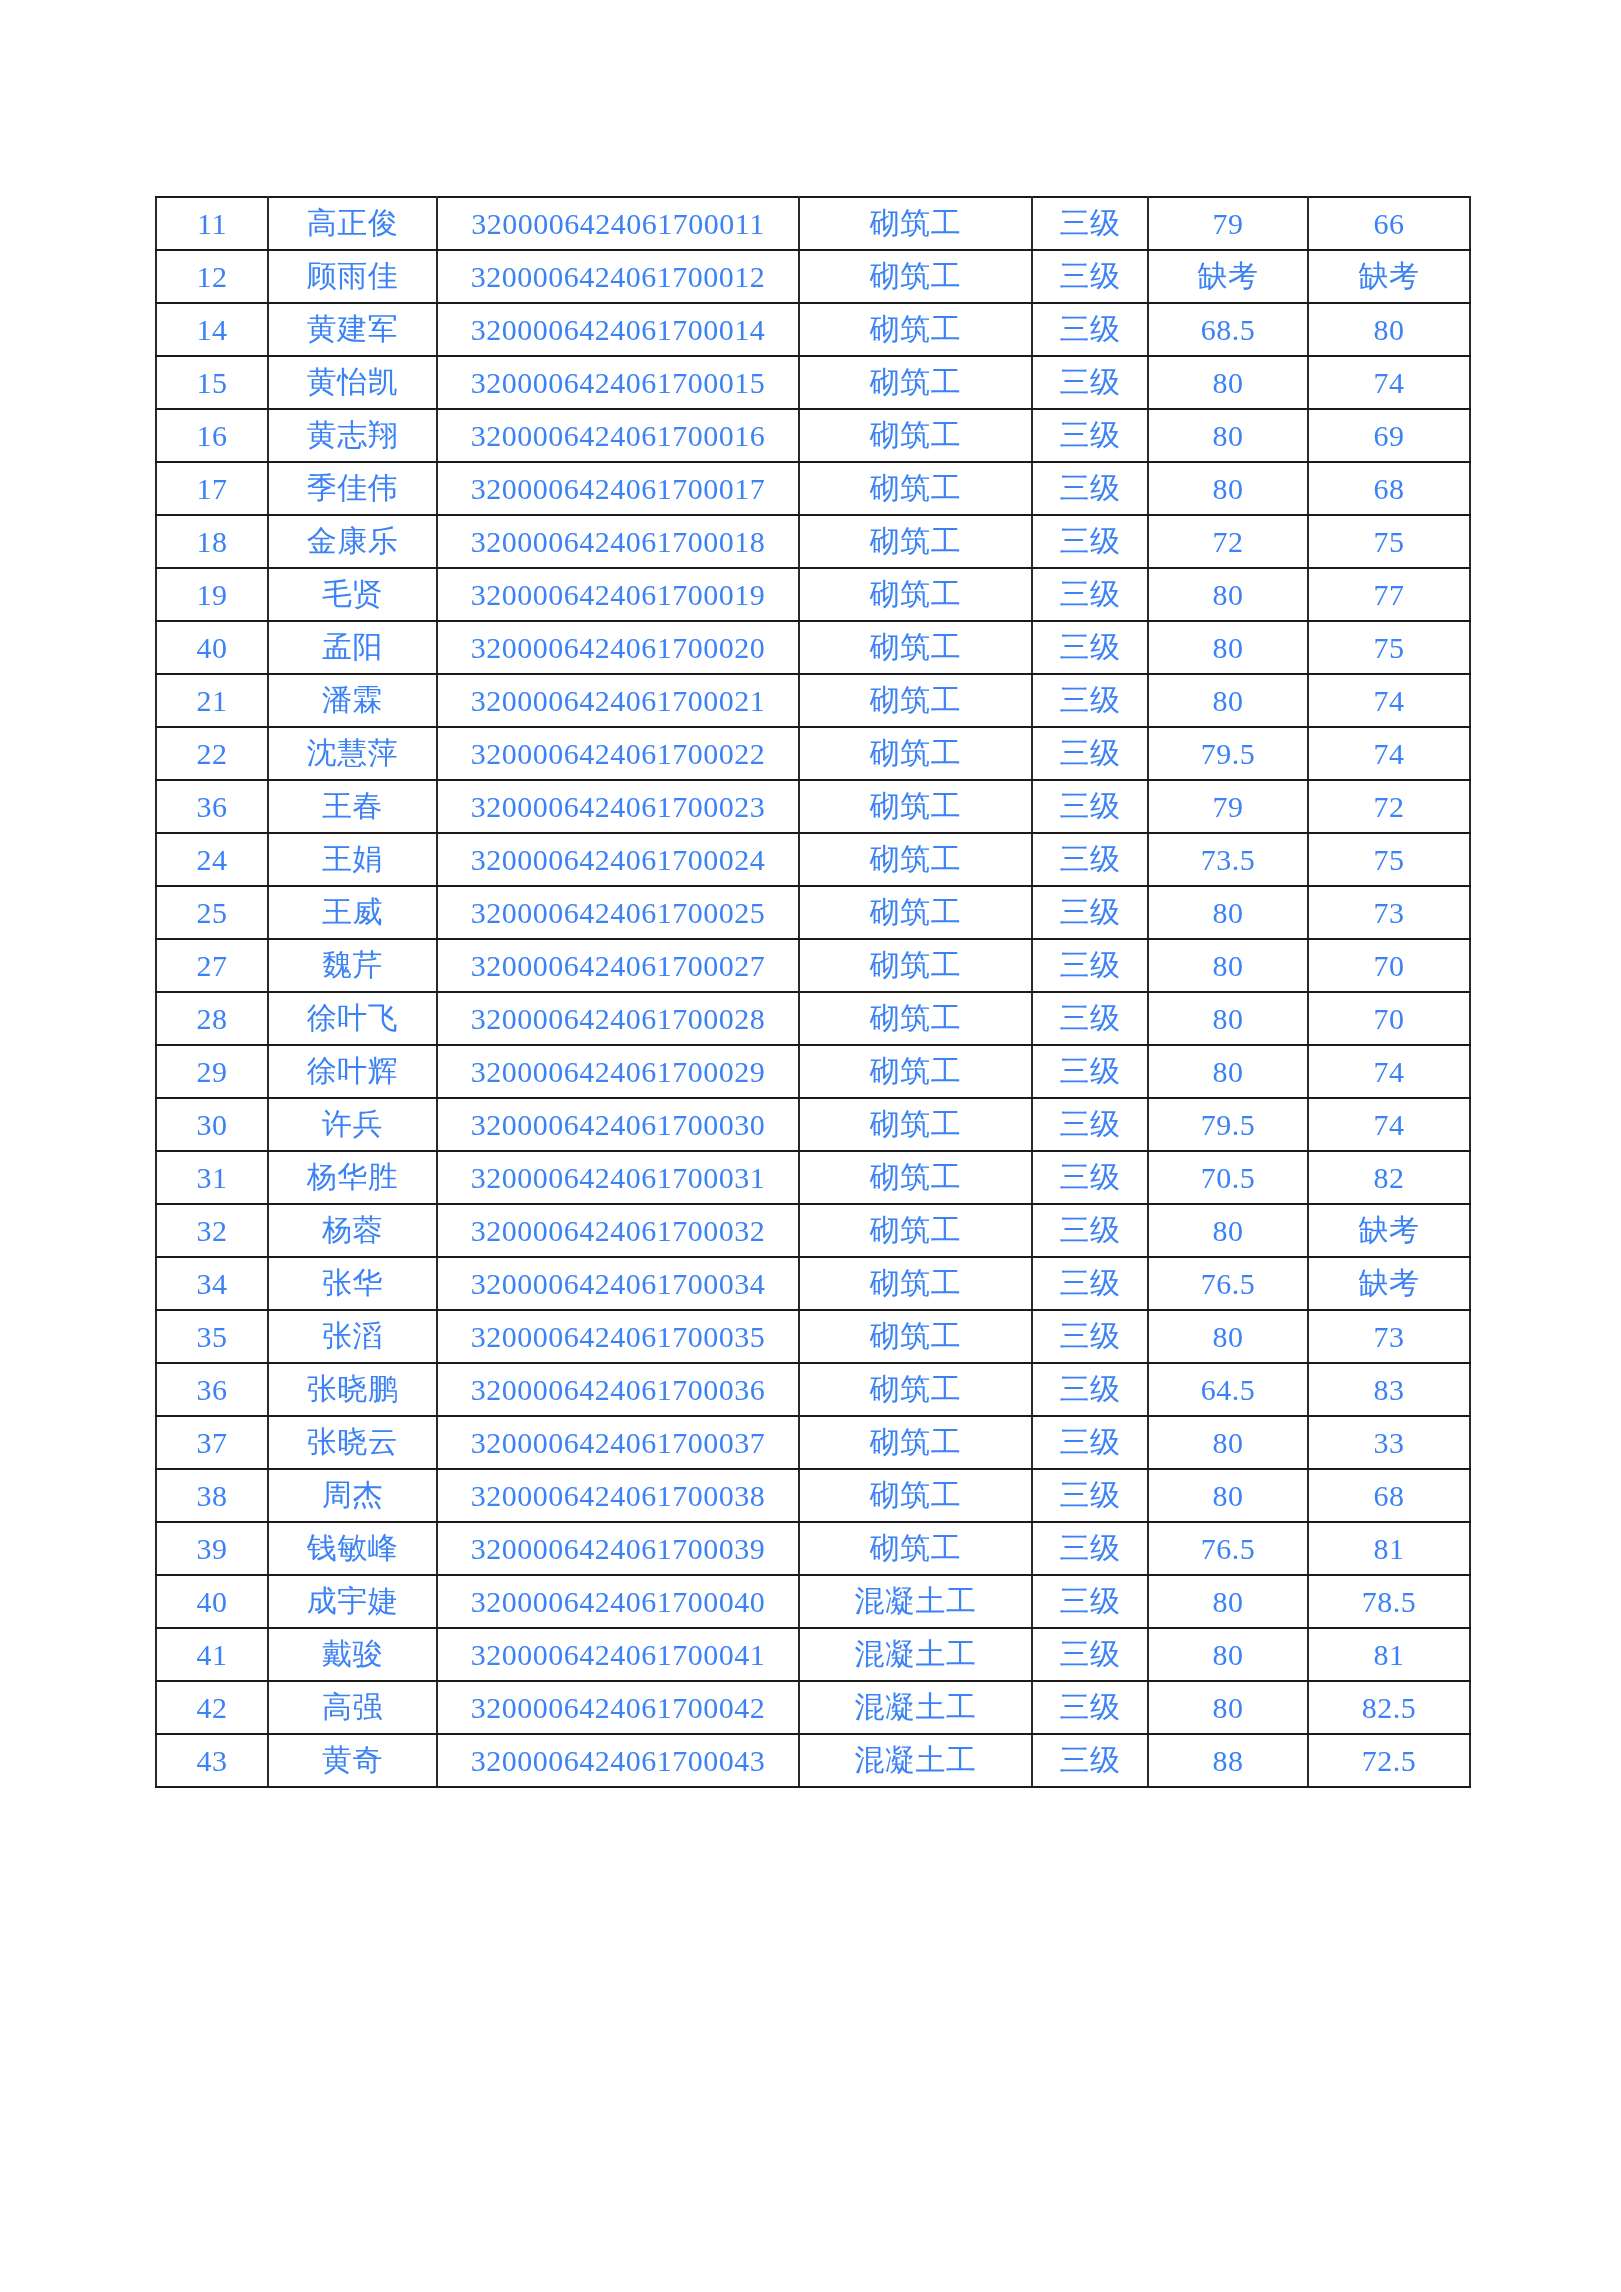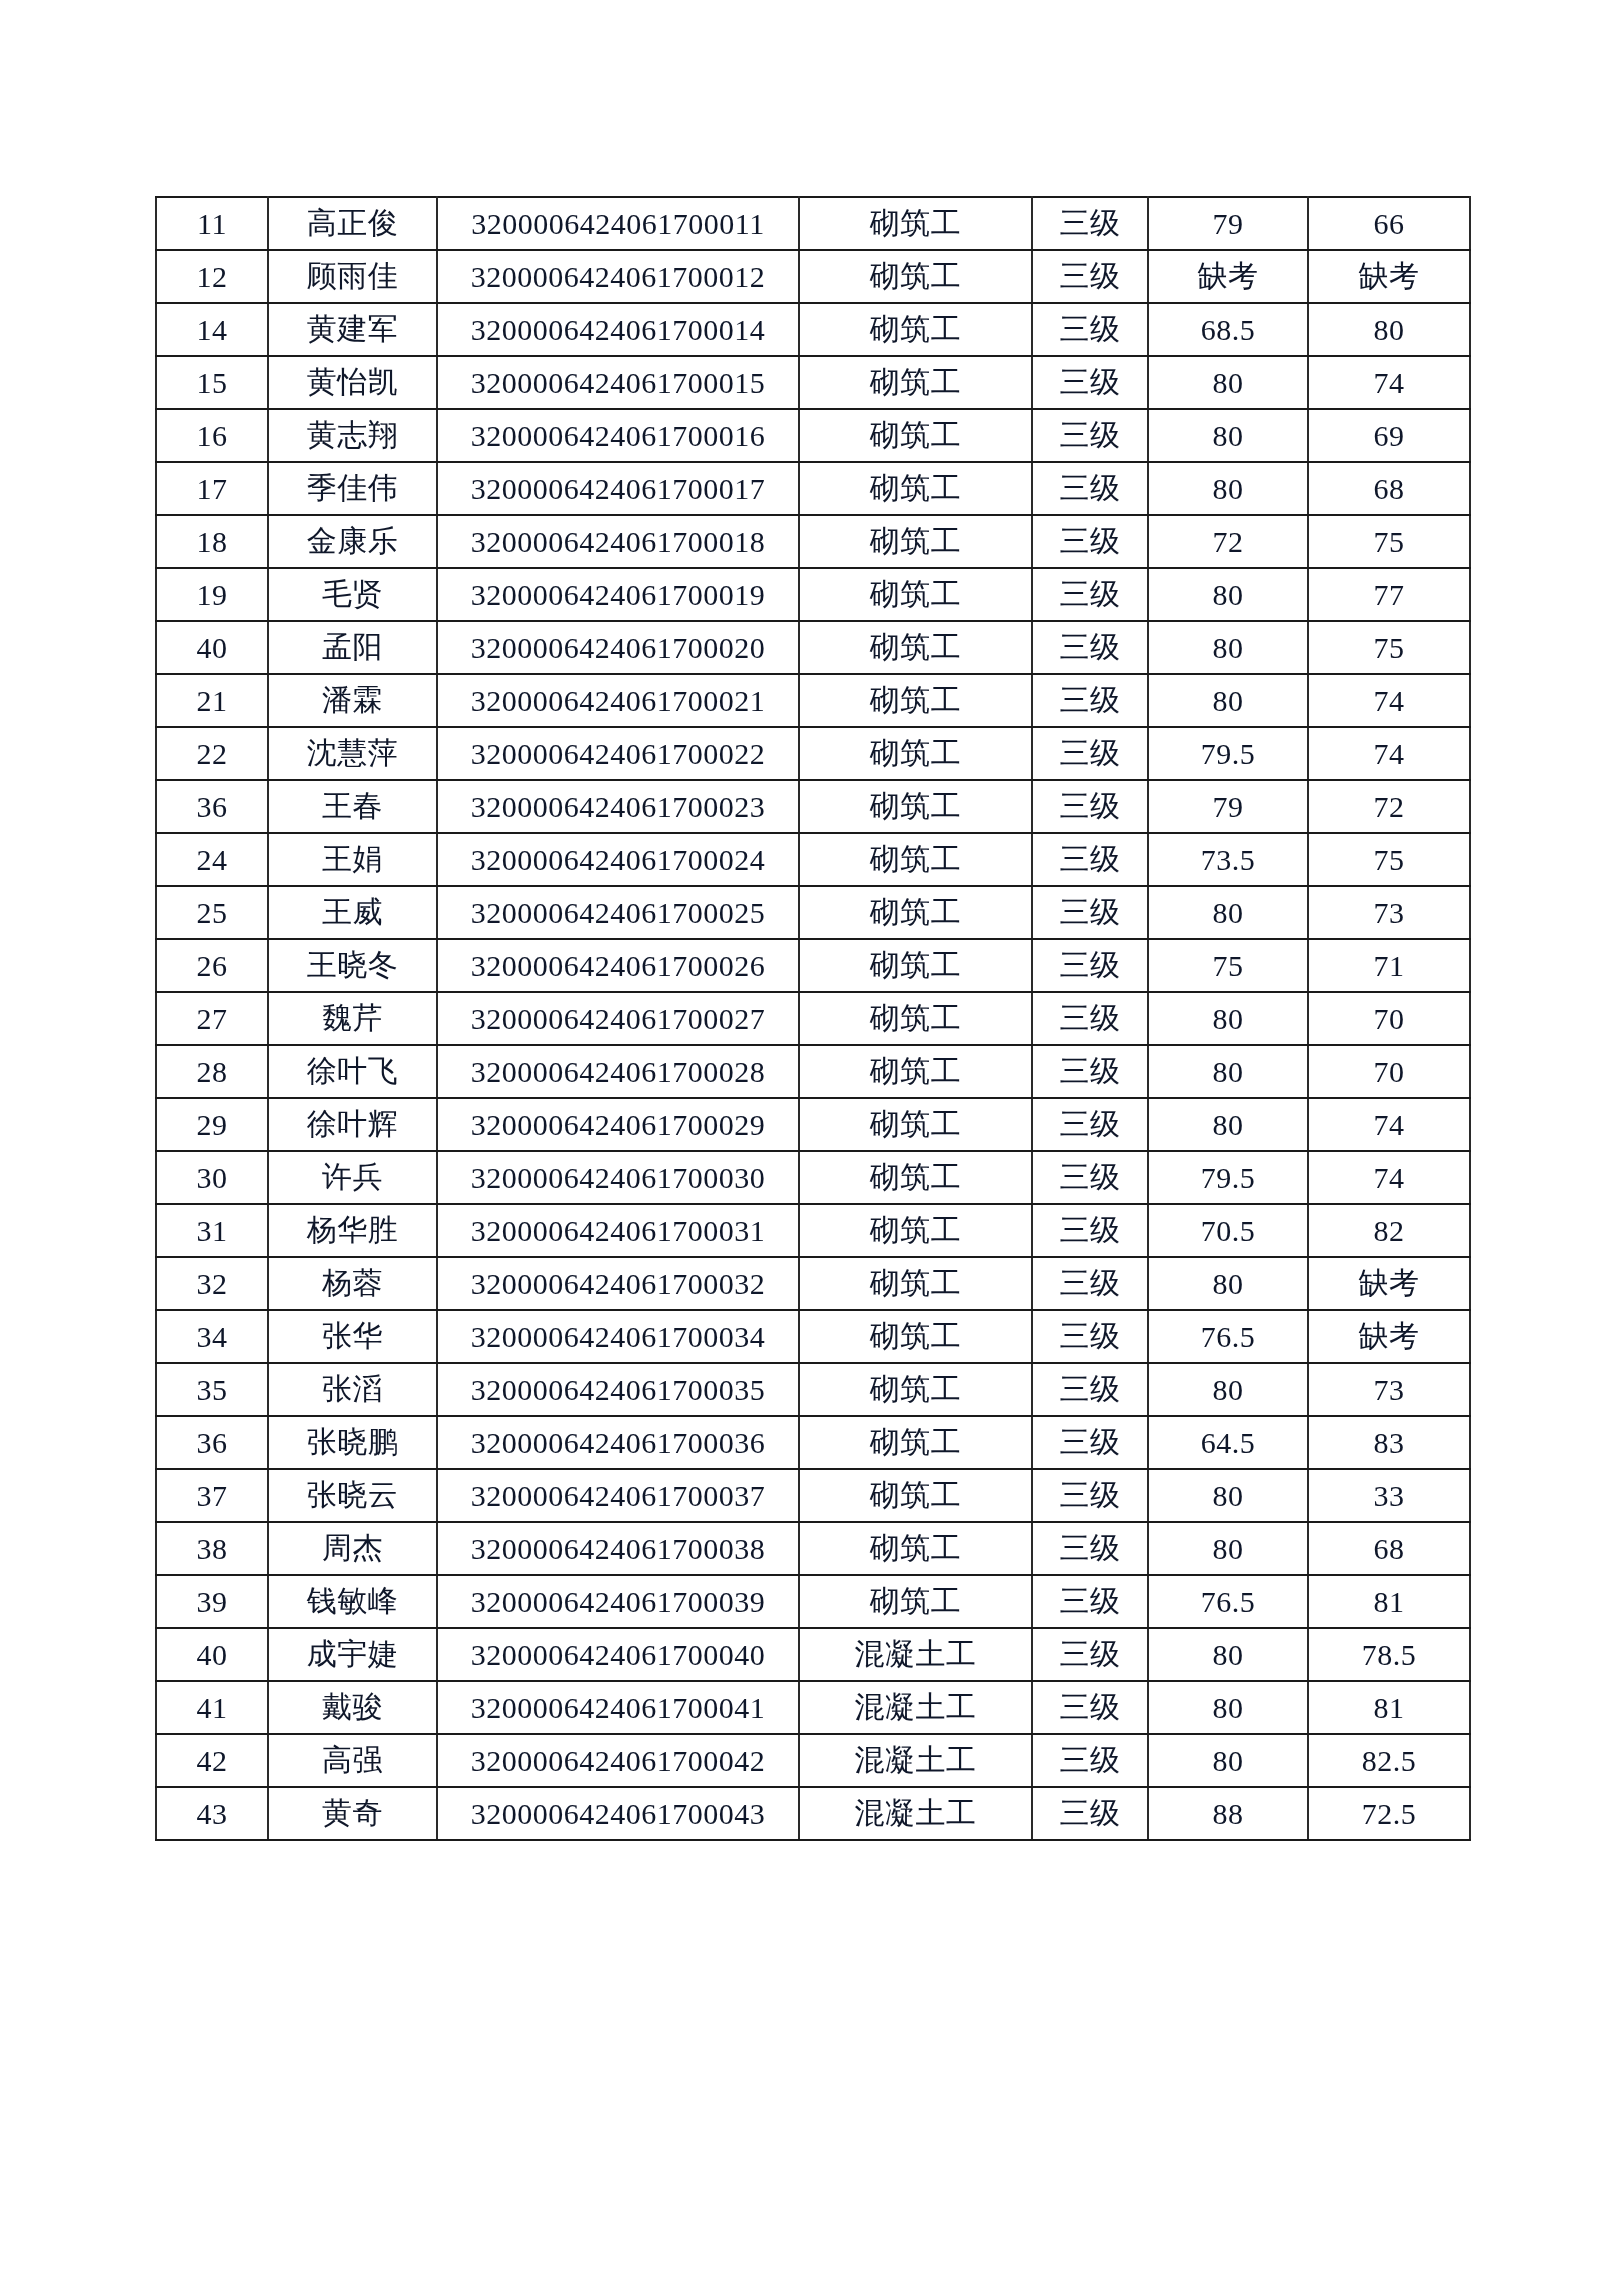--- a/index.html
+++ b/index.html
@@ -7,21 +7,21 @@
     padding: 0;
     background: #ffffff;
   }
   .page {
     position: relative;
     width: 1621px;
     height: 2293px;
     background: #ffffff;
     overflow: hidden;
     font-family: "Liberation Serif", "DejaVu Serif", serif;
-    color: #0f172a;
+    color: #3b82f6;
   }
   table.score-table {
     position: absolute;
     left: 155px;
     top: 196px;
     width: 1312px;
     border-collapse: collapse;
     table-layout: fixed;
   }
   table.score-table td {
@@ -182,29 +182,20 @@
         <tr>
           <td>25</td>
           <td>王威</td>
           <td>3200006424061700025</td>
           <td>砌筑工</td>
           <td>三级</td>
           <td>80</td>
           <td>73</td>
         </tr>
         <tr>
-          <td>26</td>
-          <td>王晓冬</td>
-          <td>3200006424061700026</td>
-          <td>砌筑工</td>
-          <td>三级</td>
-          <td>75</td>
-          <td>71</td>
-        </tr>
-        <tr>
           <td>27</td>
           <td>魏芹</td>
           <td>3200006424061700027</td>
           <td>砌筑工</td>
           <td>三级</td>
           <td>80</td>
           <td>70</td>
         </tr>
         <tr>
           <td>28</td>

